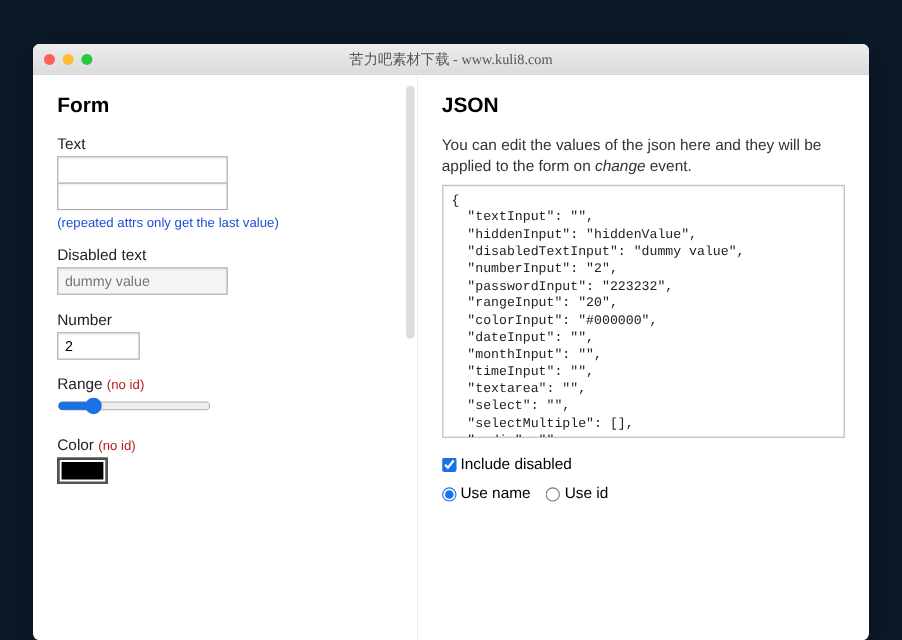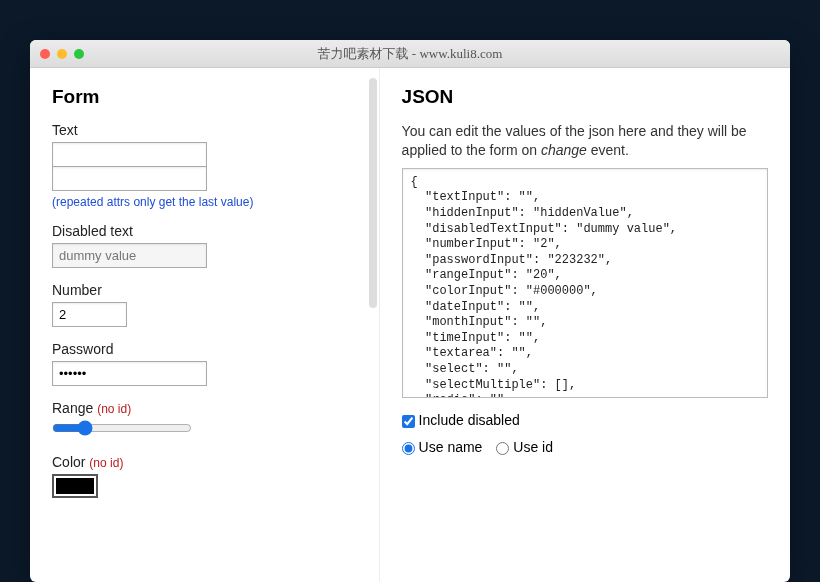--- a/index.html
+++ b/index.html
@@ -106,24 +106,20 @@
       <div class="field">
         <label>Disabled text</label>
         <input type="text" class="disabled-input" disabled="" value="dummy value" style="">
       </div>
 
       <div class="field">
         <label>Number</label>
         <input type="number" class="num-input" value="2" style="">
       </div>
 
-      <div class="field">
-        <label>Password</label>
-        <input type="password" class="pass-input" value="••••••" style="">
-      </div>
 
       <div class="field">
         <label>
           <span>Range</span>
           <span class="sublabel">(no id)</span>
         </label>
         <div class="range-wrap">
           <input type="range" min="0" max="100" value="20" style="">
         </div>
       </div>

